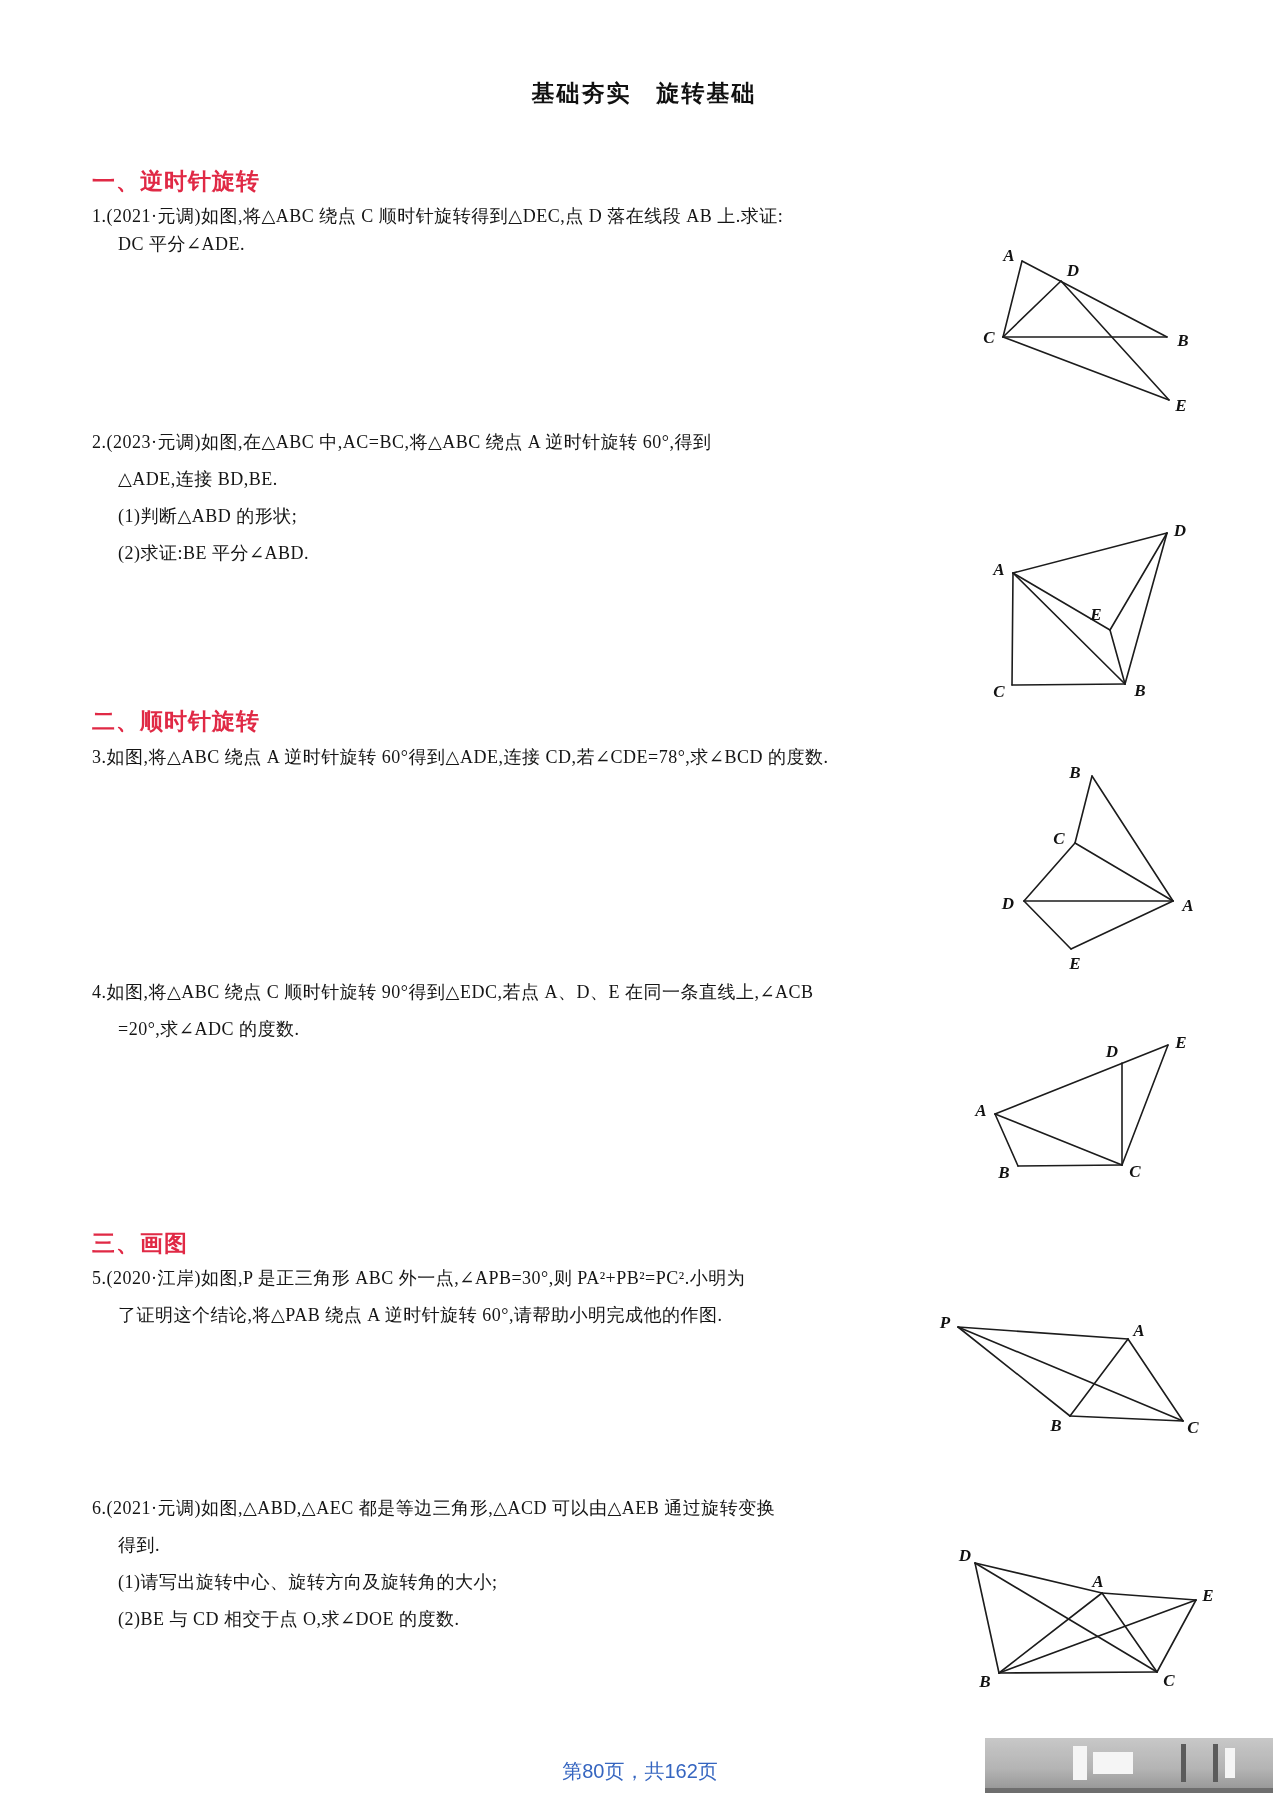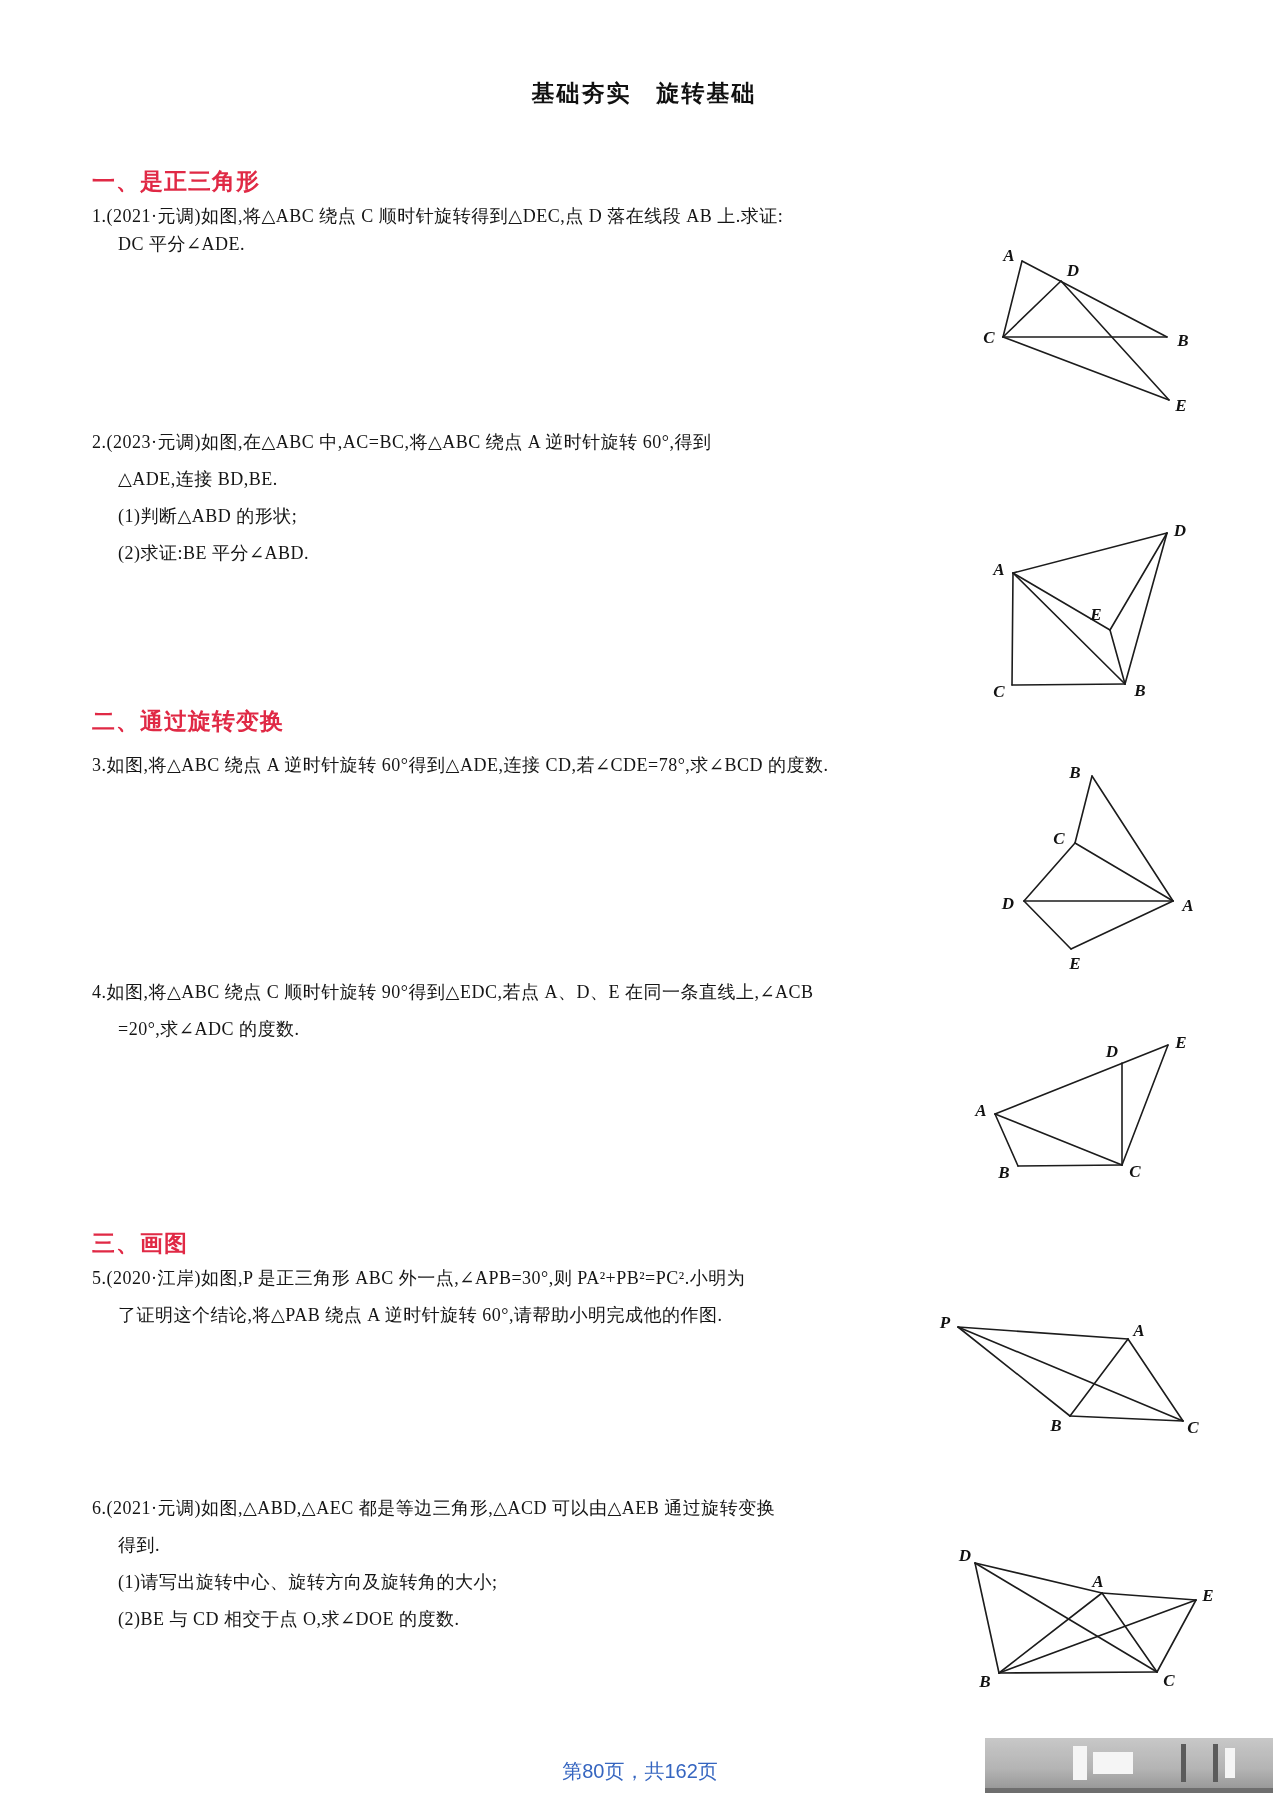--- a/index.html
+++ b/index.html
@@ -43,21 +43,21 @@
     border-bottom:5px solid #5f5f5f;opacity:.9;
   }
   .scan-artifact .slot{position:absolute;background:#f5f5f5;}
   .scan-artifact .bar{position:absolute;background:#4a4a4a;}
 </style>
 </head>
 <body>
 
 <div class="abs title">基础夯实　旋转基础</div>
 
-<div class="abs sec-heading" style="left:92px;top:166px;">一、是正三角形</div>
+<div class="abs sec-heading" style="left:92px;top:166px;">一、逆时针旋转</div>
 
 <div class="abs body-line" style="left:92px;top:204px;">1.(2021·元调)如图,将△ABC 绕点 C 顺时针旋转得到△DEC,点 D 落在线段 AB 上.求证:</div>
 <div class="abs body-line" style="left:118px;top:232px;">DC 平分∠ADE.</div>
 <svg class="fig fig1">
     <line x1="37" y1="16" x2="182" y2="92"></line>
     <line x1="37" y1="16" x2="18" y2="92"></line>
     <line x1="18" y1="92" x2="182" y2="92"></line>
     <line x1="18" y1="92" x2="76" y2="36"></line>
     <line x1="18" y1="92" x2="184" y2="155"></line>
     <line x1="76" y1="36" x2="184" y2="155"></line>
@@ -81,23 +81,23 @@
     <line x1="172" y1="8" x2="130" y2="159"></line>
     <line x1="17" y1="160" x2="130" y2="159"></line>
     <line x1="130" y1="159" x2="115" y2="105"></line>
     <text x="4" y="44">A</text>
     <text x="185" y="5">D</text>
     <text x="101" y="89">E</text>
     <text x="4" y="166">C</text>
     <text x="145" y="165">B</text>
   </svg>
 
-<div class="abs sec-heading" style="left:92px;top:706px;">二、通过旋转变换</div>
+<div class="abs sec-heading" style="left:92px;top:706px;">二、顺时针旋转</div>
 
-<div class="abs body-line" style="left:92px;top:745px;margin-top:8px;">3.如图,将△ABC 绕点 A 逆时针旋转 60°得到△ADE,连接 CD,若∠CDE=78°,求∠BCD 的度数.</div>
+<div class="abs body-line" style="left:92px;top:745px;">3.如图,将△ABC 绕点 A 逆时针旋转 60°得到△ADE,连接 CD,若∠CDE=78°,求∠BCD 的度数.</div>
 <svg class="fig fig3">
     <line x1="92" y1="11" x2="173" y2="136"></line>
     <line x1="92" y1="11" x2="75" y2="78"></line>
     <line x1="75" y1="78" x2="173" y2="136"></line>
     <line x1="75" y1="78" x2="24" y2="136"></line>
     <line x1="24" y1="136" x2="173" y2="136"></line>
     <line x1="24" y1="136" x2="71" y2="184"></line>
     <line x1="71" y1="184" x2="173" y2="136"></line>
     <text x="75" y="7">B</text>
     <text x="59" y="73">C</text>

